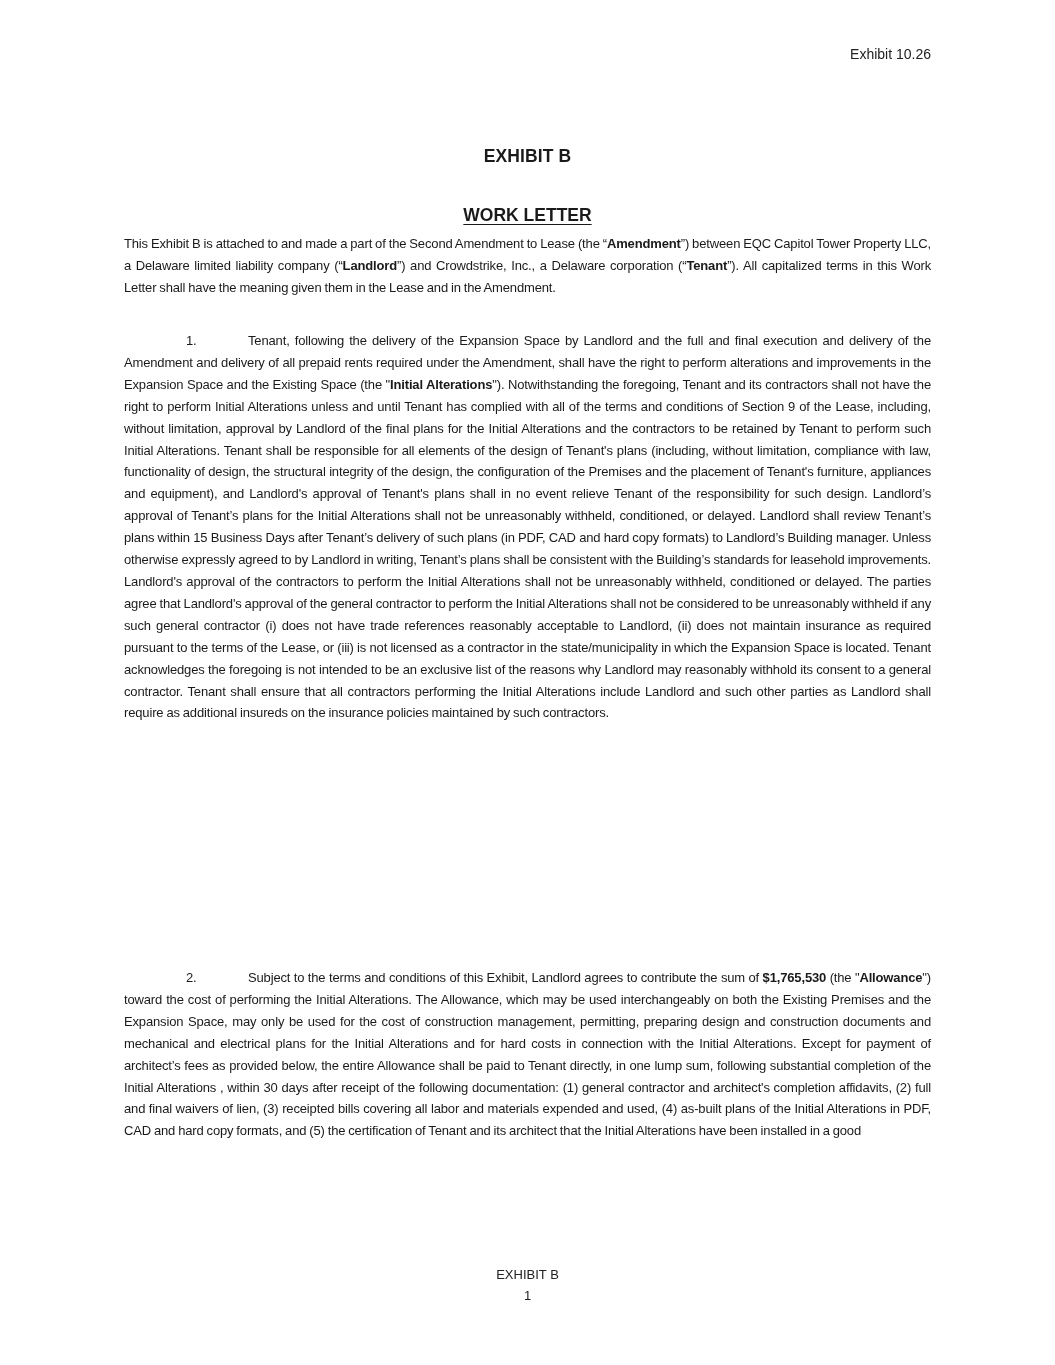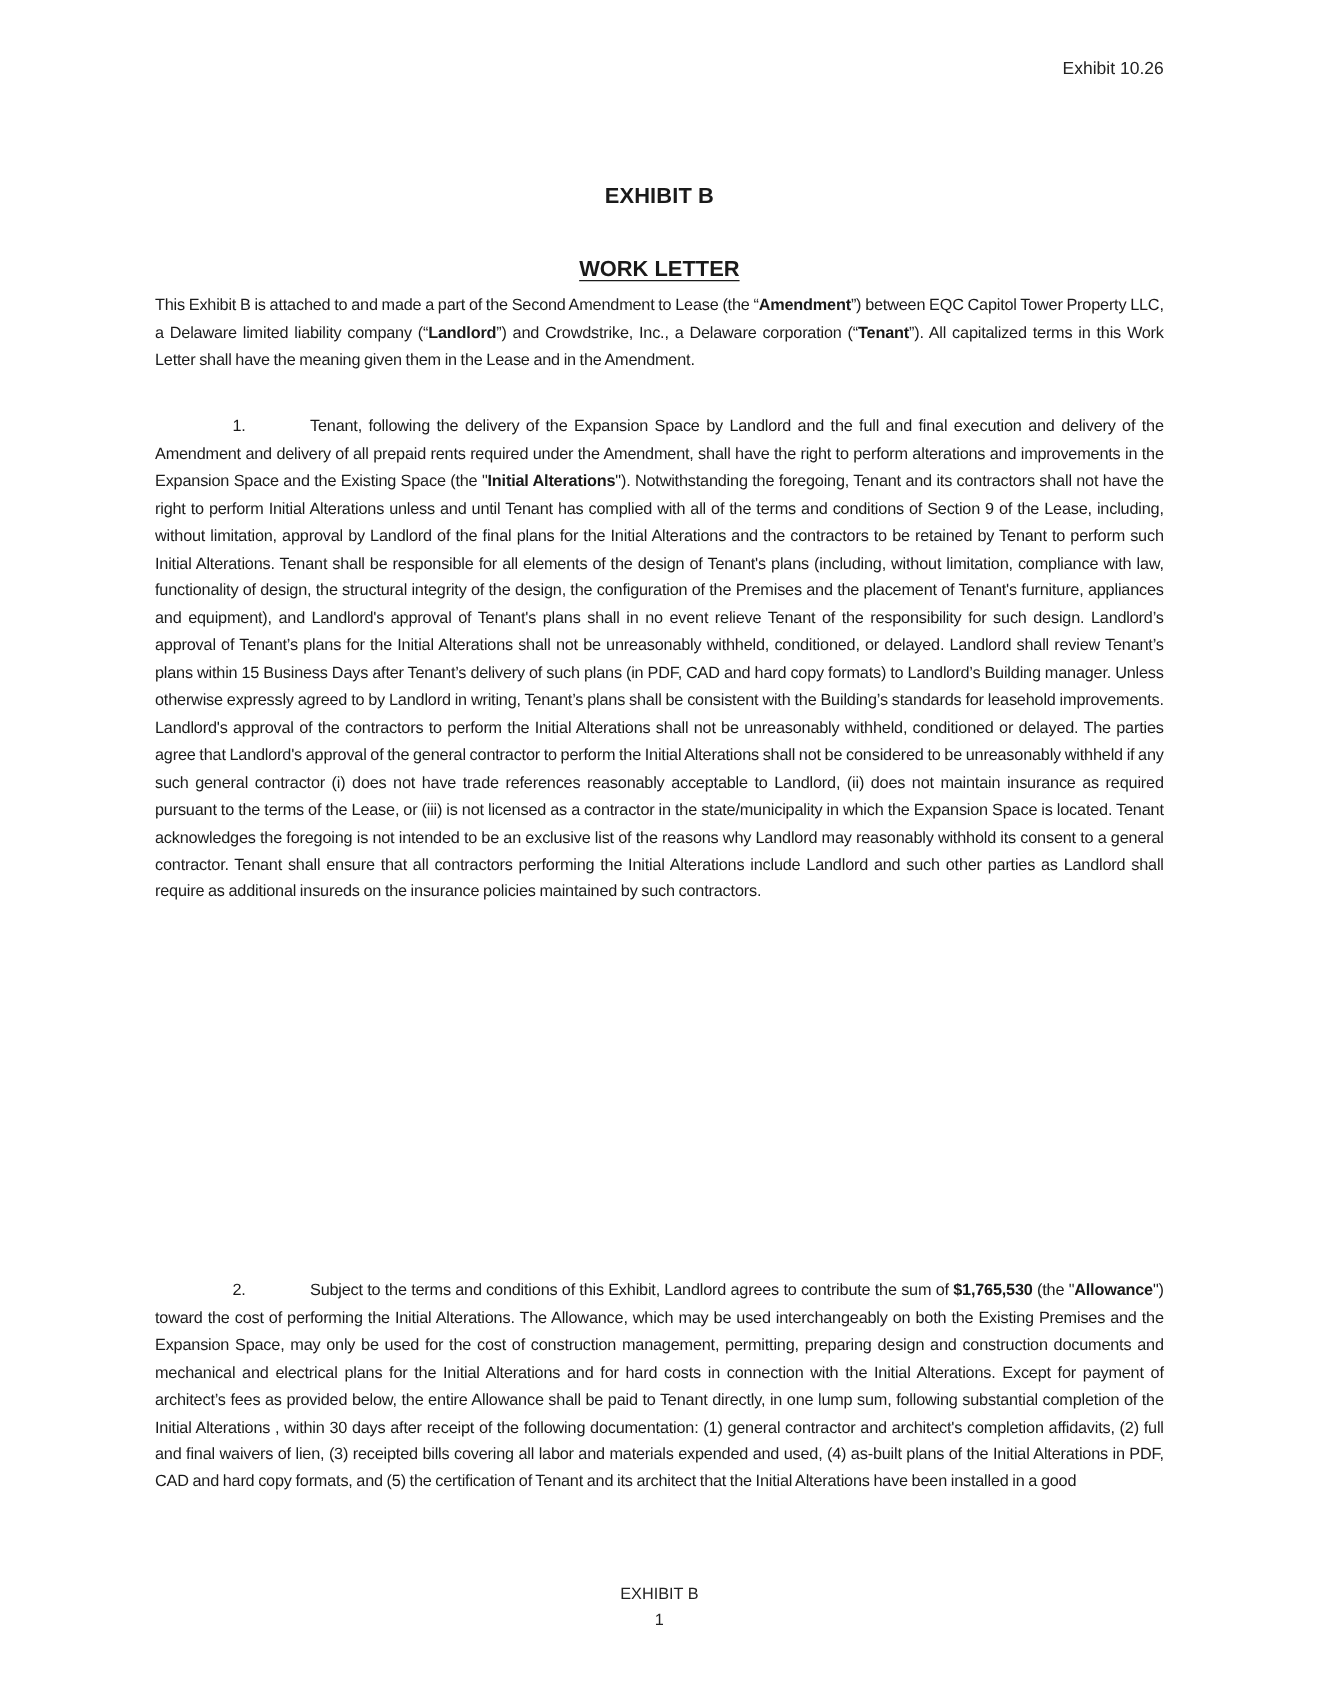--- a/index.html
+++ b/index.html
@@ -56,21 +56,21 @@
       line-height: 21.9px;
       text-align: justify;
       text-align-last: left;
       transform-origin: left top;
       letter-spacing: -0.15px;
       word-spacing: -0.5px;
     }
     .body-text b { font-weight: bold; }
     .intro { top: 233px; }
     .para1 { top: 330px; }
-    .para2 { top: 1021px; }
+    .para2 { top: 967px; }
     .para-num {
       display: inline-block;
       width: 62px;
       margin-left: 62px;
     }
     .footer-label {
       position: absolute;
       left: 0; right: 0;
       top: 1267px;
       text-align: center;

